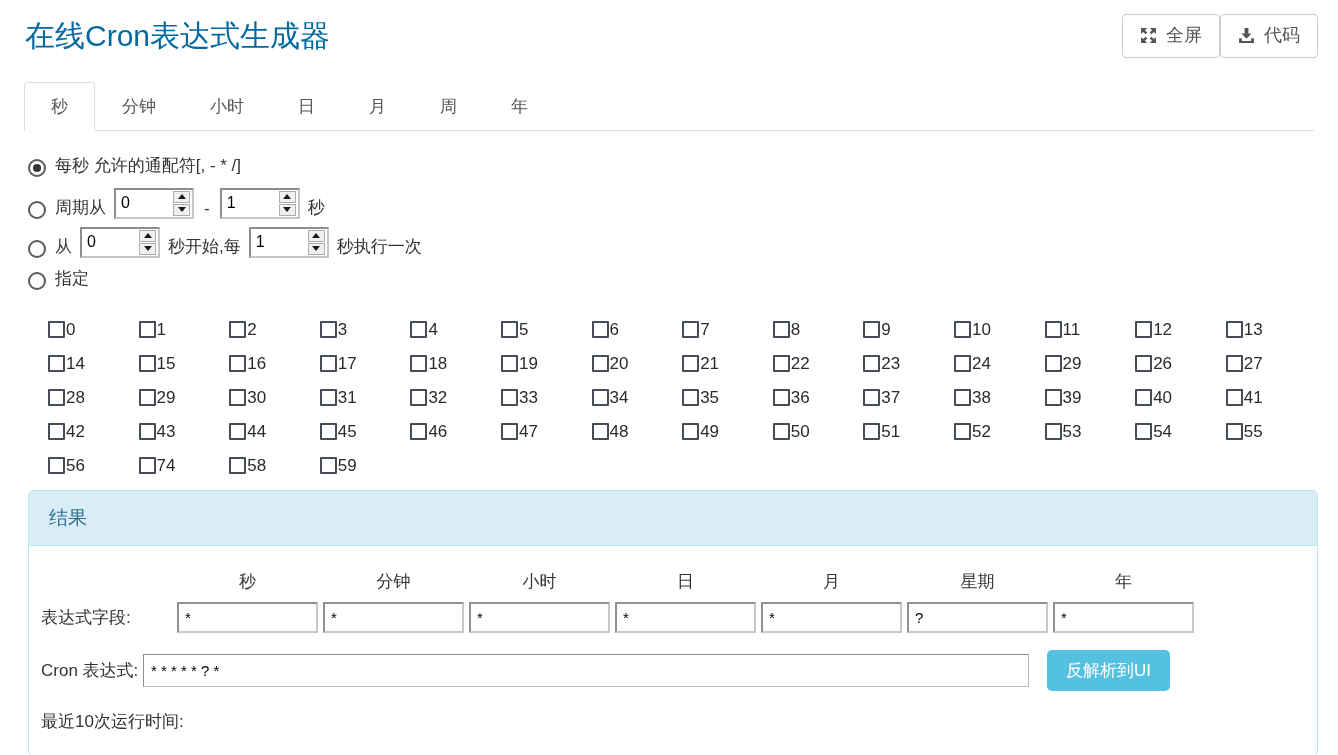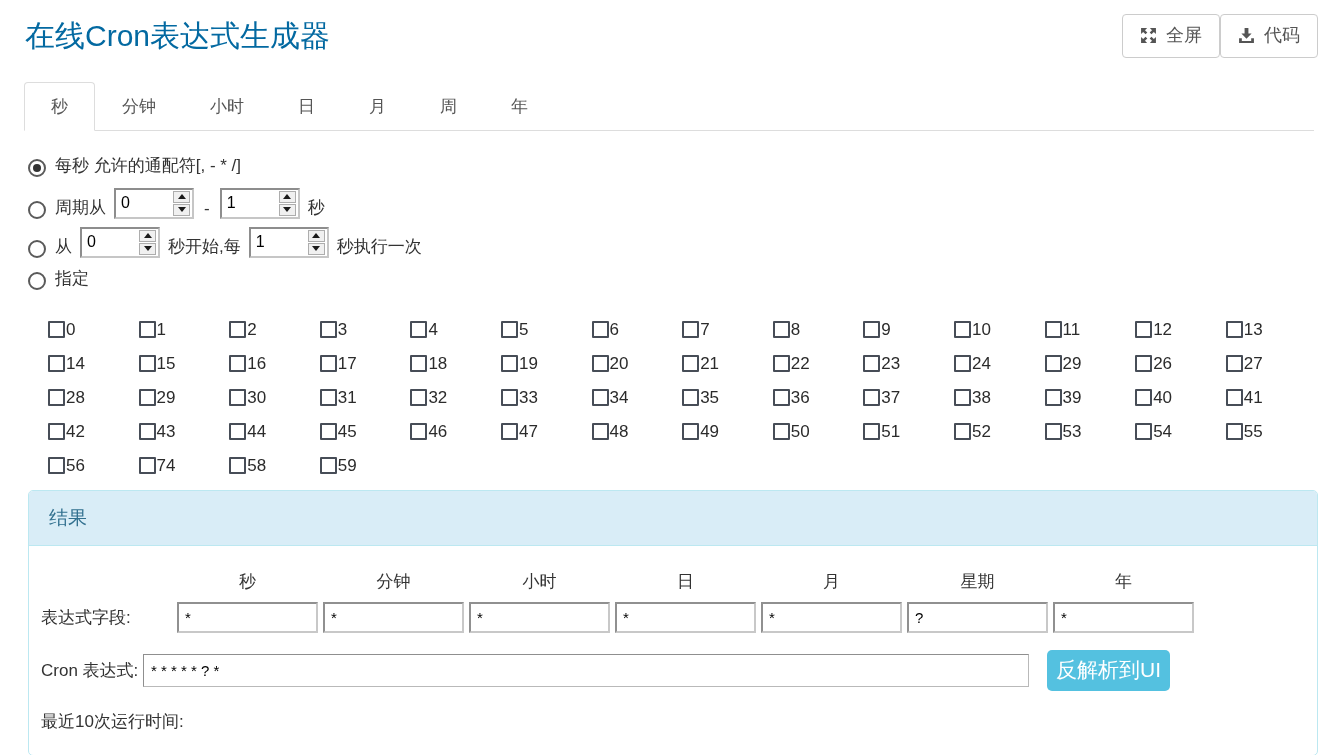--- a/index.html
+++ b/index.html
@@ -91,21 +91,21 @@
   .cron-row { display:flex; align-items:center; margin-top:17px; }
   .cron-label { width:102px; flex:none; font-size:17px; }
   .cron-input {
     width:886px; height:33px; flex:none;
     border:1px solid; border-color:#8f8f8f #b9b9b9 #b9b9b9 #8f8f8f;
     font:inherit; font-size:15px; padding:2px 7px; outline:none;
   }
   .parse-btn {
     margin-left:18px; width:123px; height:41px;
     background:#54c1e0; color:#fff; border:none; border-radius:5px;
-    font-family:inherit; font-size:21px; cursor:pointer;
+    font-family:inherit; font-size:17px; cursor:pointer;
   }
   .recent-label { margin-top:19px; font-size:17px; }
 </style>
 </head>
 <body>
 
 <div class="topbar">
   <h1 class="page-title">在线Cron表达式生成器</h1>
   <div class="topbar-buttons">
     <button class="btn-plain">

